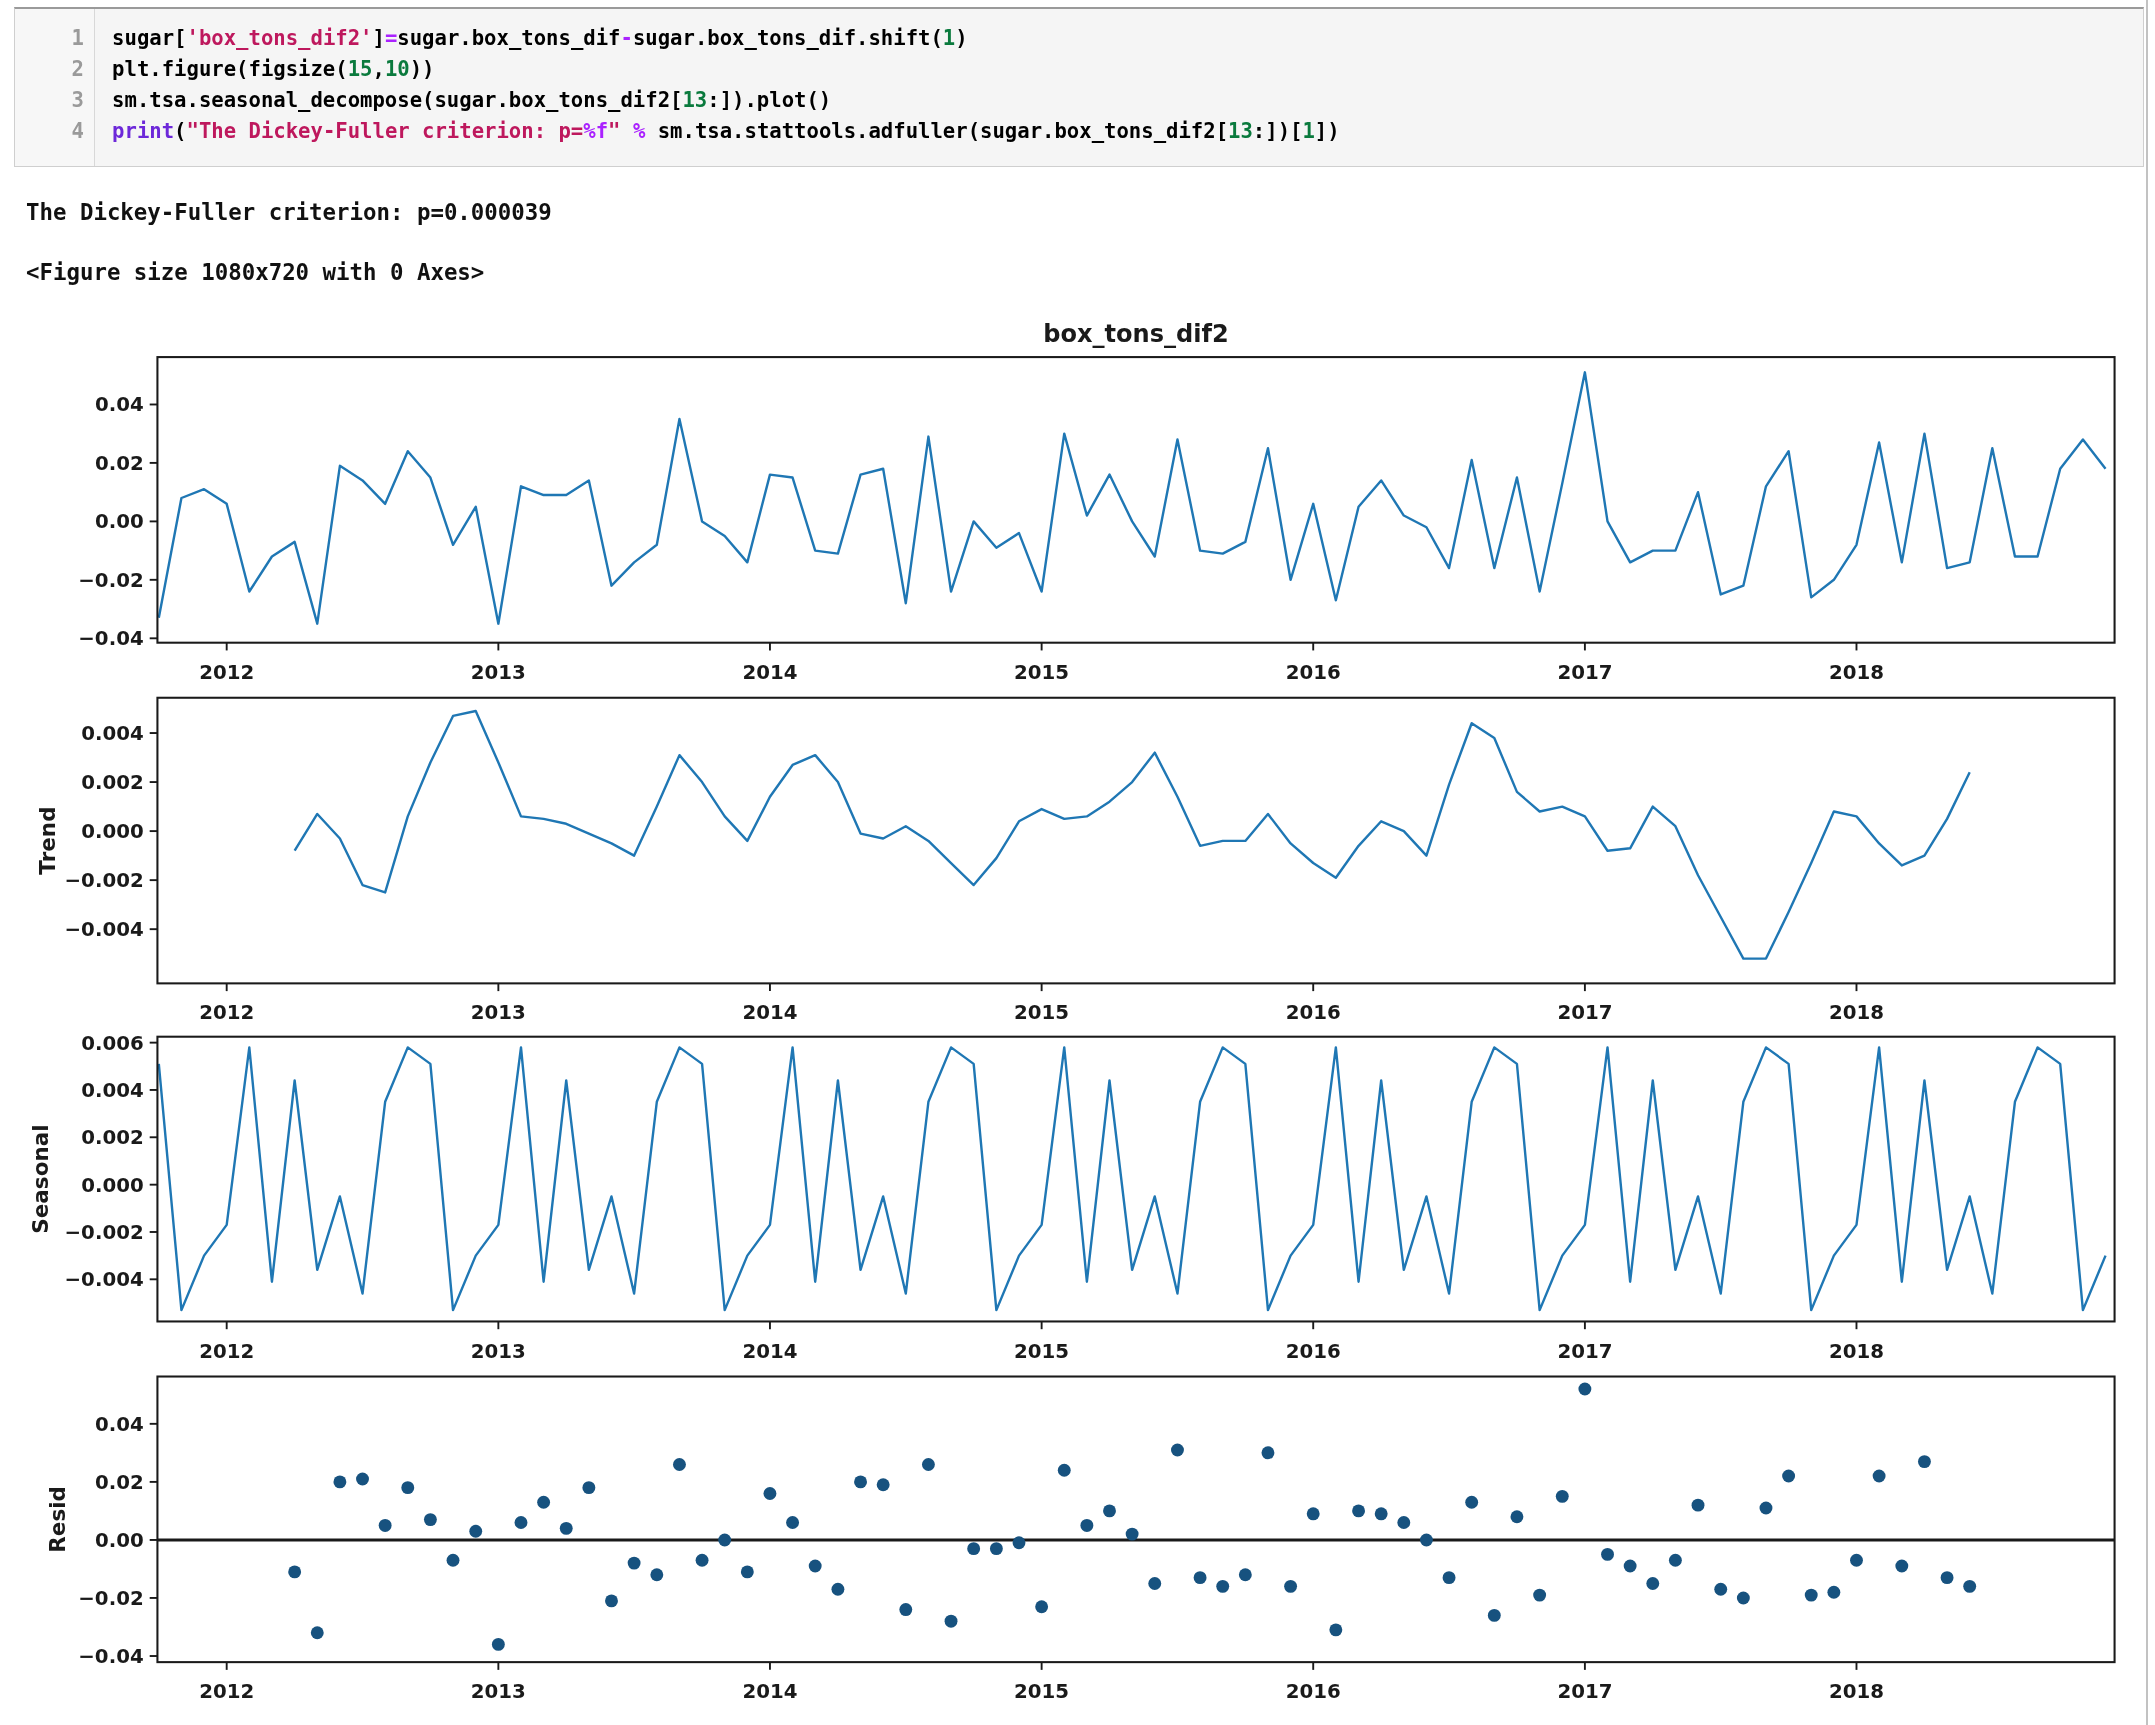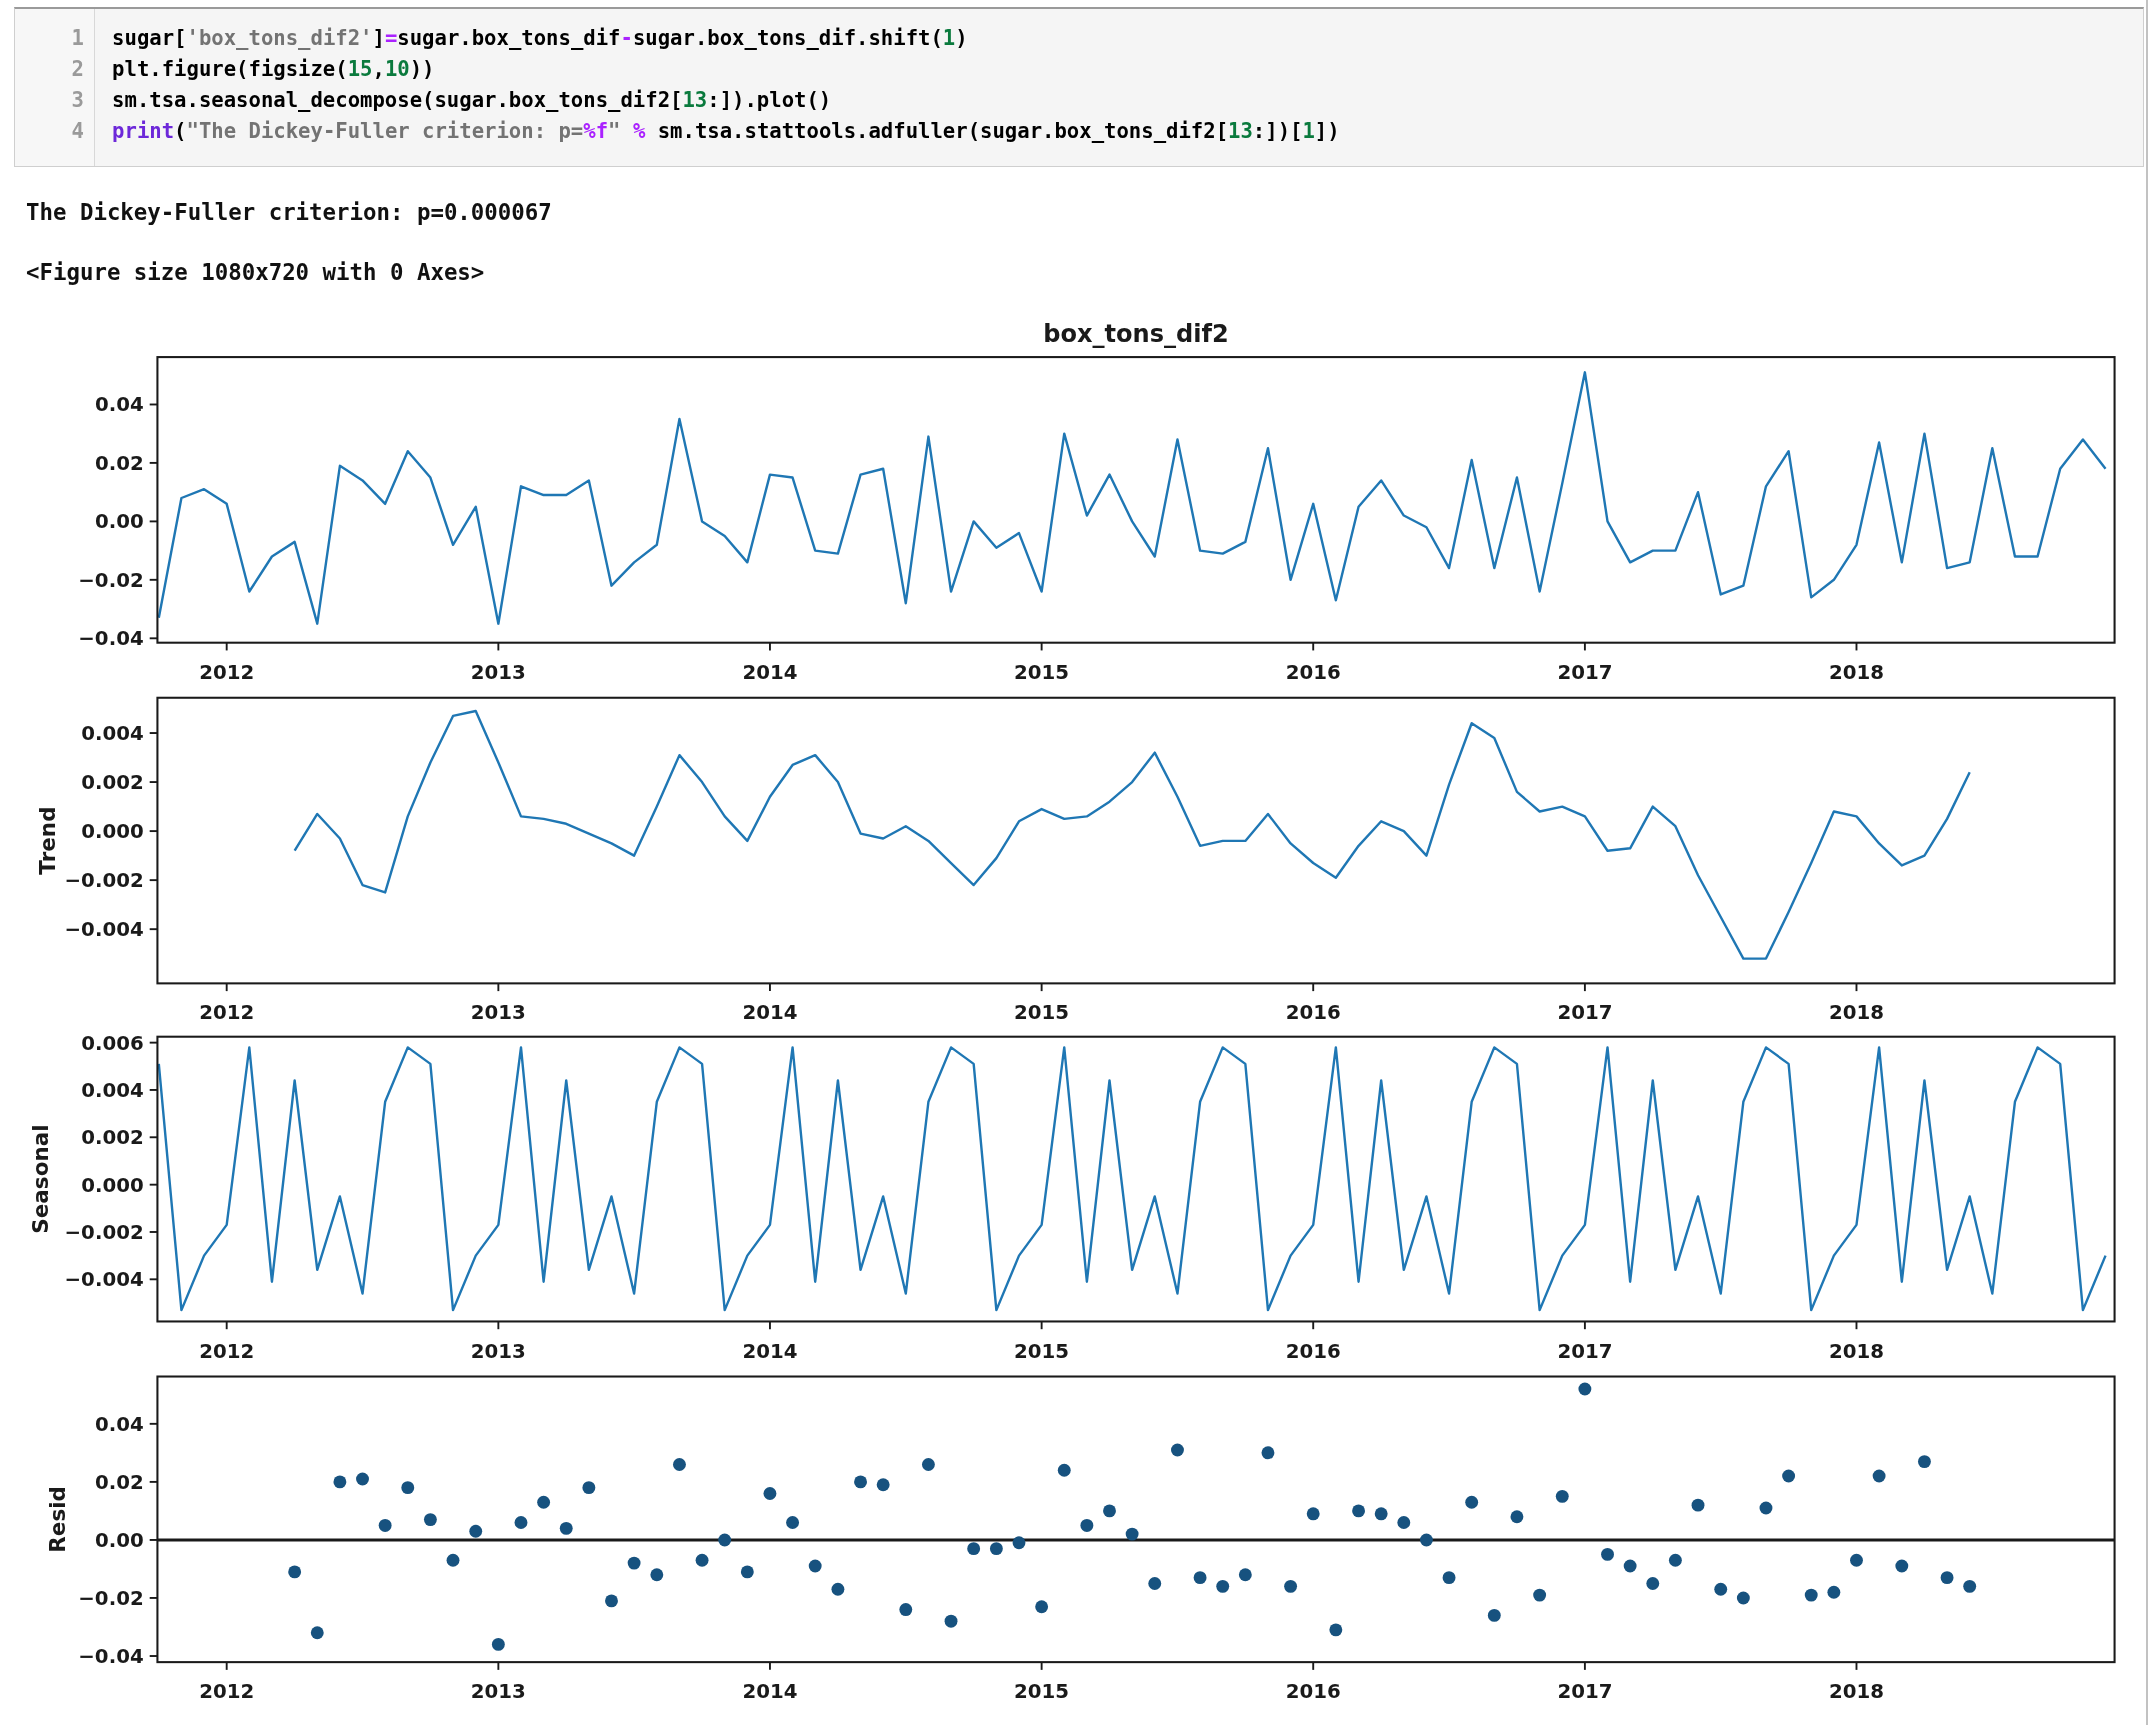--- a/index.html
+++ b/index.html
@@ -14,21 +14,21 @@
   }
   .gutter{
     width:69px;flex:0 0 69px;background:#f7f7f7;border-right:0.9px solid #d8d8d8;
     padding:13.8px 10.3px 0 0;box-sizing:content-box;text-align:right;
     font:700 20.6px/31px "DejaVu Sans Mono", monospace;color:#9a9a9a;
   }
   .code-area{
     padding:13.8px 0 0 17px;font:700 20.6px/31px "DejaVu Sans Mono", monospace;
     color:#000;white-space:pre;overflow:hidden;
   }
-  .tok-string{color:#737373}
+  .tok-string{color:#be185d}
   .tok-number{color:#0a7a3d}
   .tok-operator{color:#AA22FF}
   .tok-format{color:#AA22FF}
   .tok-builtin{color:#6d28d9}
 
   
   .stdout{
     position:absolute;left:26px;margin:0;
     font:700 22.4px/26px "DejaVu Sans Mono", monospace;color:#111;
     white-space:pre;
@@ -49,21 +49,21 @@
 <div class="code-cell">
   <div class="gutter" id="gutter">
       <div>1</div>
       <div>2</div>
       <div>3</div>
       <div>4</div>
     </div>
   <div class="code-area" id="code-area"><div><span class="tok-plain">sugar[</span><span class="tok-string">'box_tons_dif2'</span><span class="tok-plain">]</span><span class="tok-operator">=</span><span class="tok-plain">sugar.box_tons_dif</span><span class="tok-operator">-</span><span class="tok-plain">sugar.box_tons_dif.shift(</span><span class="tok-number">1</span><span class="tok-plain">)</span></div><div><span class="tok-plain">plt.figure(figsize(</span><span class="tok-number">15</span><span class="tok-plain">,</span><span class="tok-number">10</span><span class="tok-plain">))</span></div><div><span class="tok-plain">sm.tsa.seasonal_decompose(sugar.box_tons_dif2[</span><span class="tok-number">13</span><span class="tok-plain">:]).plot()</span></div><div><span class="tok-builtin">print</span><span class="tok-plain">(</span><span class="tok-string">"The Dickey-Fuller criterion: p=</span><span class="tok-format">%f</span><span class="tok-string">"</span><span class="tok-plain"> </span><span class="tok-operator">%</span><span class="tok-plain"> sm.tsa.stattools.adfuller(sugar.box_tons_dif2[</span><span class="tok-number">13</span><span class="tok-plain">:])[</span><span class="tok-number">1</span><span class="tok-plain">])</span></div></div>
 </div>
 
-<pre class="stdout" id="stdout-1">The Dickey-Fuller criterion: p=0.000067</pre>
+<pre class="stdout" id="stdout-1">The Dickey-Fuller criterion: p=0.000039</pre>
 <pre class="stdout" id="stdout-2">&lt;Figure size 1080x720 with 0 Axes&gt;</pre>
 
 <svg id="figure-svg" viewBox="0 0 2505 2005">
     <g>
       <polyline points="184.6,718.1 210.9,578.8 237.2,568.6 263.5,585.6 289.8,687.5 316.1,646.8 342.5,629.8 368.8,724.9 395.1,541.4 421.4,558.4 447.7,585.6 474.0,524.4 500.3,555.0 526.6,633.2 553.0,589.0 579.3,724.9 605.6,565.2 631.9,575.4 658.2,575.4 684.5,558.4 710.8,680.7 737.1,653.6 763.5,633.2 789.8,487.0 816.1,606.0 842.4,623.0 868.7,653.6 895.0,551.6 921.3,555.0 947.6,640.0 974.0,643.4 1000.3,551.6 1026.6,544.8 1052.9,701.1 1079.2,507.4 1105.5,687.5 1131.8,606.0 1158.2,636.6 1184.5,619.6 1210.8,687.5 1237.1,504.0 1263.4,599.2 1289.7,551.6 1316.0,606.0 1342.3,646.8 1368.7,510.8 1395.0,640.0 1421.3,643.4 1447.6,629.8 1473.9,521.0 1500.2,673.9 1526.5,585.6 1552.8,697.7 1579.2,589.0 1605.5,558.4 1631.8,599.2 1658.1,612.8 1684.4,660.3 1710.7,534.6 1737.0,660.3 1763.3,555.0 1789.7,687.5 1816.0,561.8 1842.3,432.7 1868.6,606.0 1894.9,653.6 1921.2,640.0 1947.5,640.0 1973.8,572.0 2000.2,690.9 2026.5,680.7 2052.8,565.2 2079.1,524.4 2105.4,694.3 2131.7,673.9 2158.0,633.2 2184.3,514.2 2210.7,653.6 2237.0,504.0 2263.3,660.3 2289.6,653.6 2315.9,521.0 2342.2,646.8 2368.5,646.8 2394.8,544.8 2421.2,510.8 2447.5,544.8" fill="none" stroke="#1f77b4" stroke-width="2.8" stroke-linejoin="round"></polyline>
       <rect x="183" y="415" width="2275" height="332" fill="none" stroke="#1a1a1a" stroke-width="2.4"></rect>
       <line x1="263.5" x2="263.5" y1="747" y2="756" stroke="#1a1a1a" stroke-width="2.2"></line>
       <text x="263.5" y="789" text-anchor="middle" font-size="23" font-weight="600" fill="#1a1a1a" font-family="&quot;DejaVu Sans&quot;, sans-serif">2012</text>
       <line x1="579.3" x2="579.3" y1="747" y2="756" stroke="#1a1a1a" stroke-width="2.2"></line>
       <text x="579.3" y="789" text-anchor="middle" font-size="23" font-weight="600" fill="#1a1a1a" font-family="&quot;DejaVu Sans&quot;, sans-serif">2013</text>

